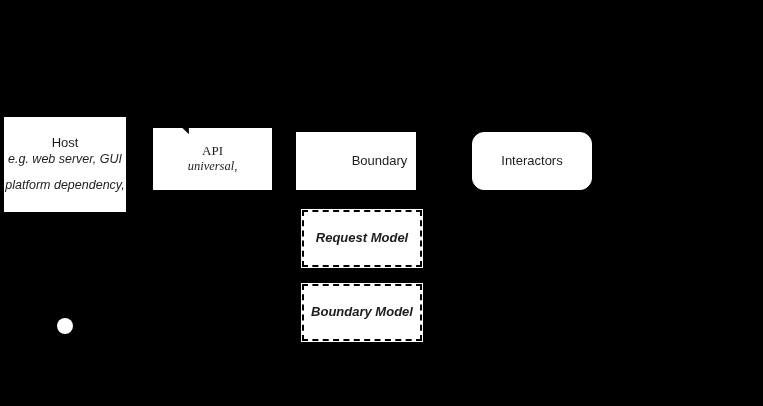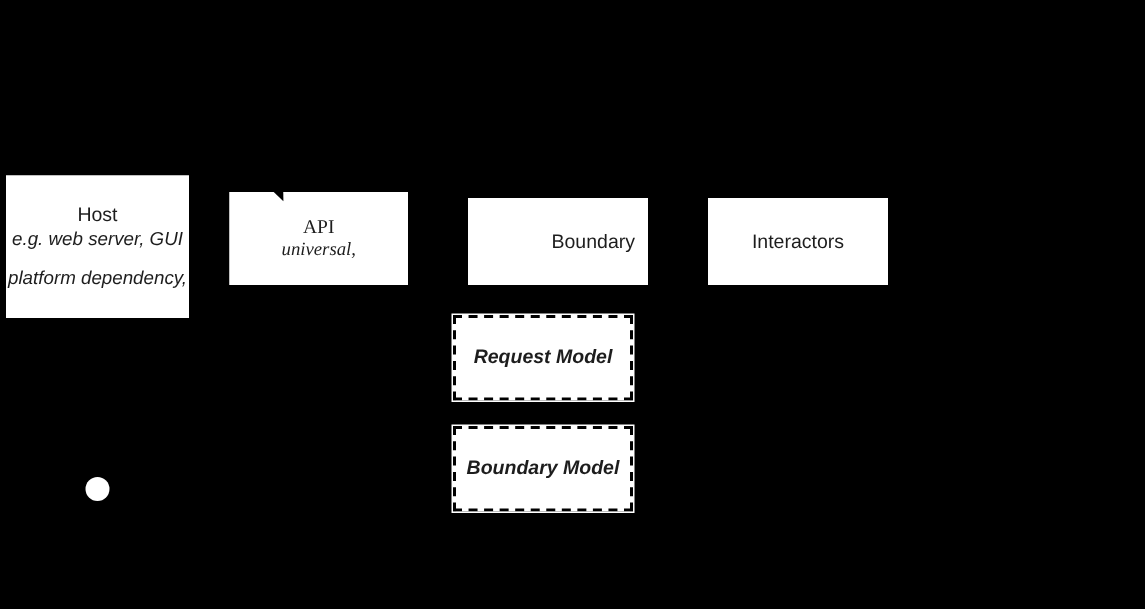--- a/index.html
+++ b/index.html
@@ -78,25 +78,25 @@
     <div class="subtitle gap-sub">platform dependency,</div>
   </div>
 
   <div class="node solid" style="left:153px; top:128px; width:119px; height:62px;font-family:Liberation Serif, serif;">
     <div class="title">API</div>
     <div class="subtitle">universal,</div>
   </div>
 
   <div class="arrowhead" style="left:180px; top:122px;"></div>
 
-  <div class="node solid" style="left:312px; top:132px; width:120px; height:58px;padding-left:47px;">
+  <div class="node solid" style="left:296px; top:132px; width:120px; height:58px;padding-left:47px;">
     <div class="title">Boundary</div>
   </div>
 
-  <div class="node solid" style="left:472px; top:132px; width:120px; height:58px;">
+  <div class="node solid" style="left:472px; top:132px; width:120px; height:58px;border-radius:12px;">
     <div class="title">Interactors</div>
   </div>
 
 
   <div class="node dashed" style="left:302px; top:210px; width:120px; height:57px;">
     <div class="title bold">Request Model</div>
   </div>
 
   <div class="node dashed" style="left:302px; top:284px; width:120px; height:57px;">
     <div class="title bold">Boundary Model</div>

